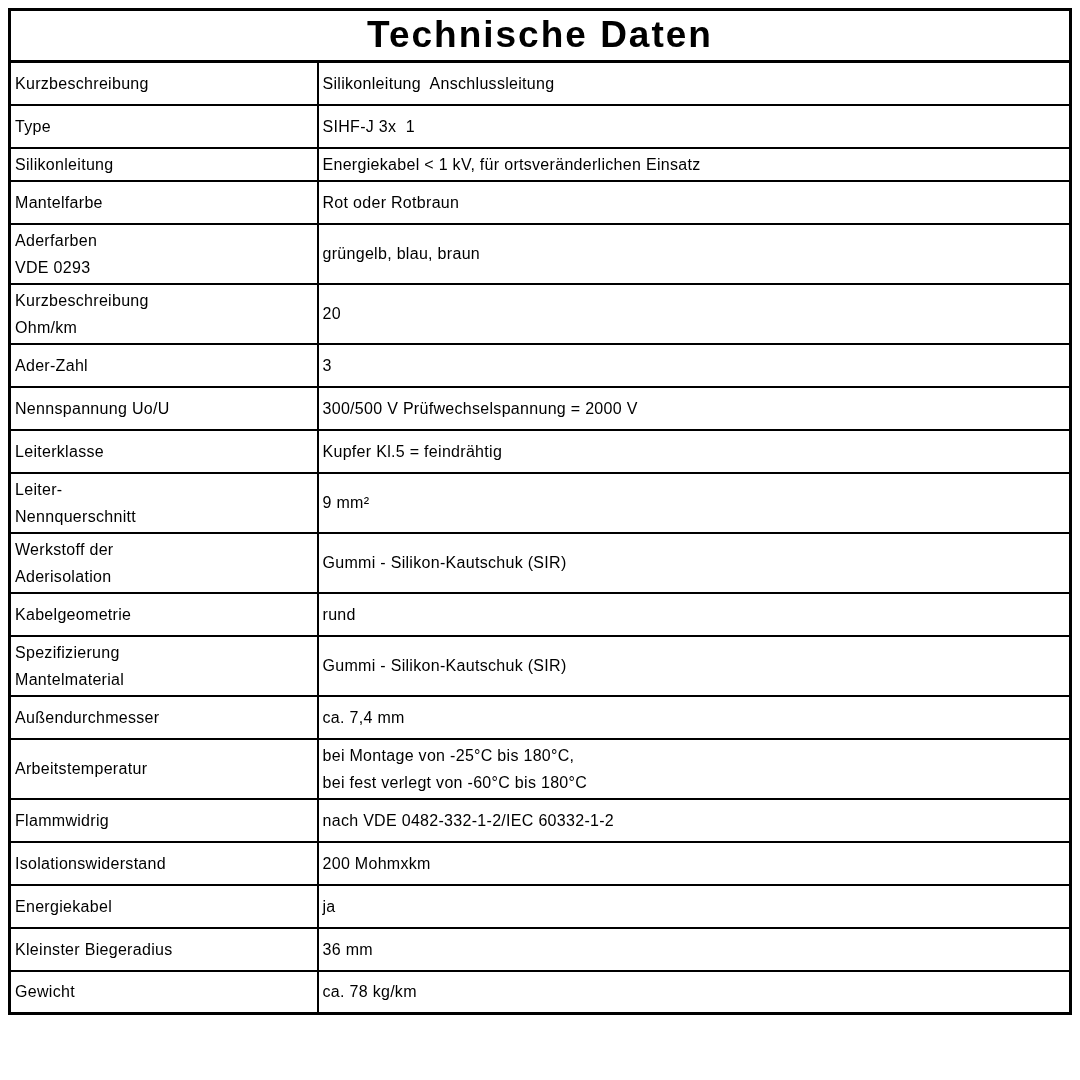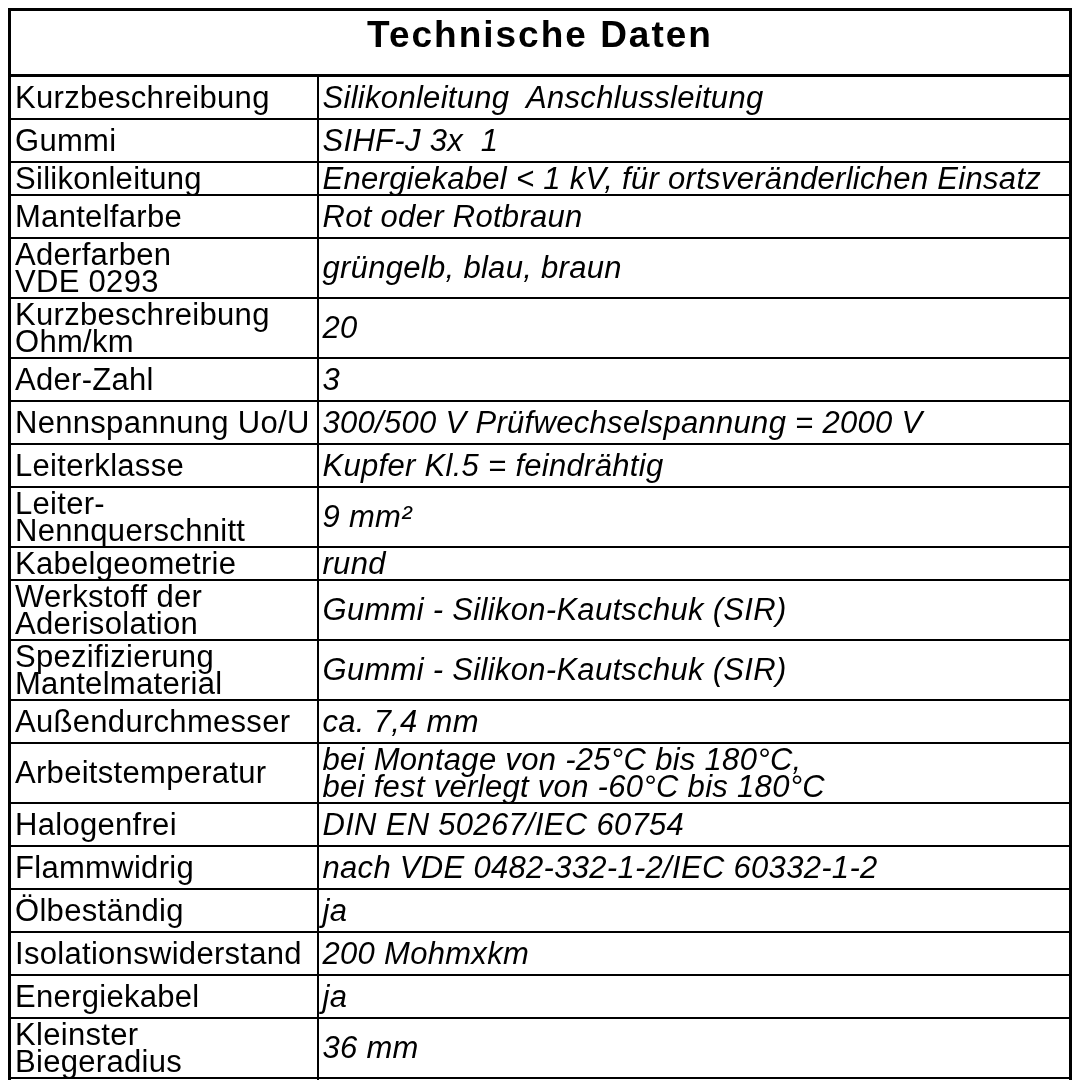--- a/index.html
+++ b/index.html
@@ -23,37 +23,37 @@
     background: #ffffff;
   }
   .spec-table col.label-col { width: 308px; }
   .title-cell {
     font-size: 37px;
     font-weight: bold;
     letter-spacing: 2px;
     text-align: center;
     vertical-align: middle;
     height: 47px;
-    padding: 0 4px 16px 4px;
+    padding: 0 4px 2px 4px;
     border-bottom: 3px solid #000000;
     white-space: pre-wrap;
   }
   .spec-table td {
     border: 2px solid #000000;
-    font-size: 31px;
+    font-size: 16px;
     line-height: 27px;
     letter-spacing: 0.3px;
     vertical-align: middle;
     white-space: pre-wrap;
     overflow: hidden;
     padding: 2px 4px;
     margin-left: 24px;
   }
   .label-cell { padding-left: 8px; }
-  .value-cell { padding-left: 5px; font-style: italic; }
+  .value-cell { padding-left: 5px; }
   .spec-table tbody tr { height: 43px; }
   
   .spec-table tbody tr:nth-child(3),
   .spec-table tbody tr:nth-child(11) { height: 30px; }
 </style>
 </head>
 <body>
 
 <table class="spec-table">
   <colgroup>
@@ -64,21 +64,21 @@
     <tr>
       <th class="title-cell" colspan="2">Technische Daten</th>
     </tr>
   </thead>
   <tbody>
       <tr>
         <td class="label-cell">Kurzbeschreibung</td>
         <td class="value-cell">Silikonleitung  Anschlussleitung</td>
       </tr>
       <tr>
-        <td class="label-cell">Gummi</td>
+        <td class="label-cell">Type</td>
         <td class="value-cell">SIHF-J 3x  1</td>
       </tr>
       <tr>
         <td class="label-cell">Silikonleitung</td>
         <td class="value-cell">Energiekabel &lt; 1 kV, für ortsveränderlichen Einsatz</td>
       </tr>
       <tr>
         <td class="label-cell">Mantelfarbe</td>
         <td class="value-cell">Rot oder Rotbraun</td>
       </tr>
@@ -103,53 +103,45 @@
       <tr>
         <td class="label-cell">Leiterklasse</td>
         <td class="value-cell">Kupfer Kl.5 = feindrähtig</td>
       </tr>
       <tr>
         <td class="label-cell">Leiter-
 Nennquerschnitt</td>
         <td class="value-cell">9 mm²</td>
       </tr>
       <tr>
-        <td class="label-cell">Kabelgeometrie</td>
-        <td class="value-cell">rund</td>
-      </tr>
-      <tr>
         <td class="label-cell">Werkstoff der
 Aderisolation</td>
         <td class="value-cell">Gummi - Silikon-Kautschuk (SIR)</td>
+      </tr>
+      <tr>
+        <td class="label-cell">Kabelgeometrie</td>
+        <td class="value-cell">rund</td>
       </tr>
       <tr>
         <td class="label-cell">Spezifizierung
 Mantelmaterial</td>
         <td class="value-cell">Gummi - Silikon-Kautschuk (SIR)</td>
       </tr>
       <tr>
         <td class="label-cell">Außendurchmesser</td>
         <td class="value-cell">ca. 7,4 mm</td>
       </tr>
       <tr>
         <td class="label-cell">Arbeitstemperatur</td>
         <td class="value-cell">bei Montage von -25°C bis 180°C,
 bei fest verlegt von -60°C bis 180°C</td>
       </tr>
       <tr>
-        <td class="label-cell">Halogenfrei</td>
-        <td class="value-cell">DIN EN 50267/IEC 60754</td>
-      </tr>
-      <tr>
         <td class="label-cell">Flammwidrig</td>
         <td class="value-cell">nach VDE 0482-332-1-2/IEC 60332-1-2</td>
-      </tr>
-      <tr>
-        <td class="label-cell">Ölbeständig</td>
-        <td class="value-cell">ja</td>
       </tr>
       <tr>
         <td class="label-cell">Isolationswiderstand</td>
         <td class="value-cell">200 Mohmxkm</td>
       </tr>
       <tr>
         <td class="label-cell">Energiekabel</td>
         <td class="value-cell">ja</td>
       </tr>
       <tr>

